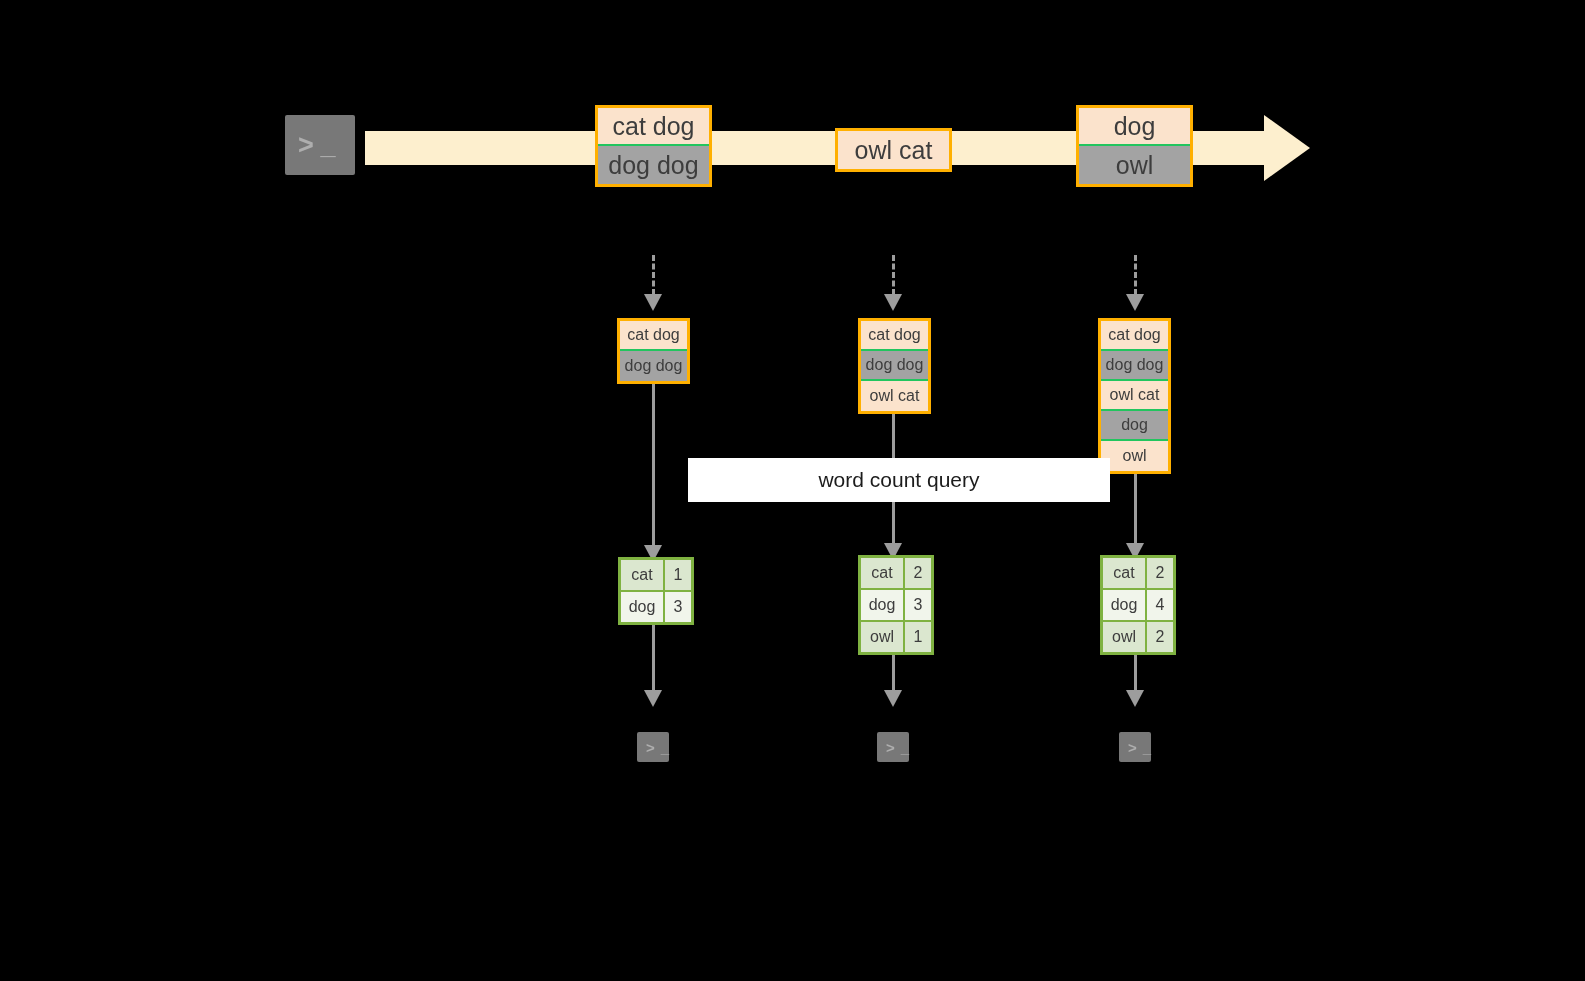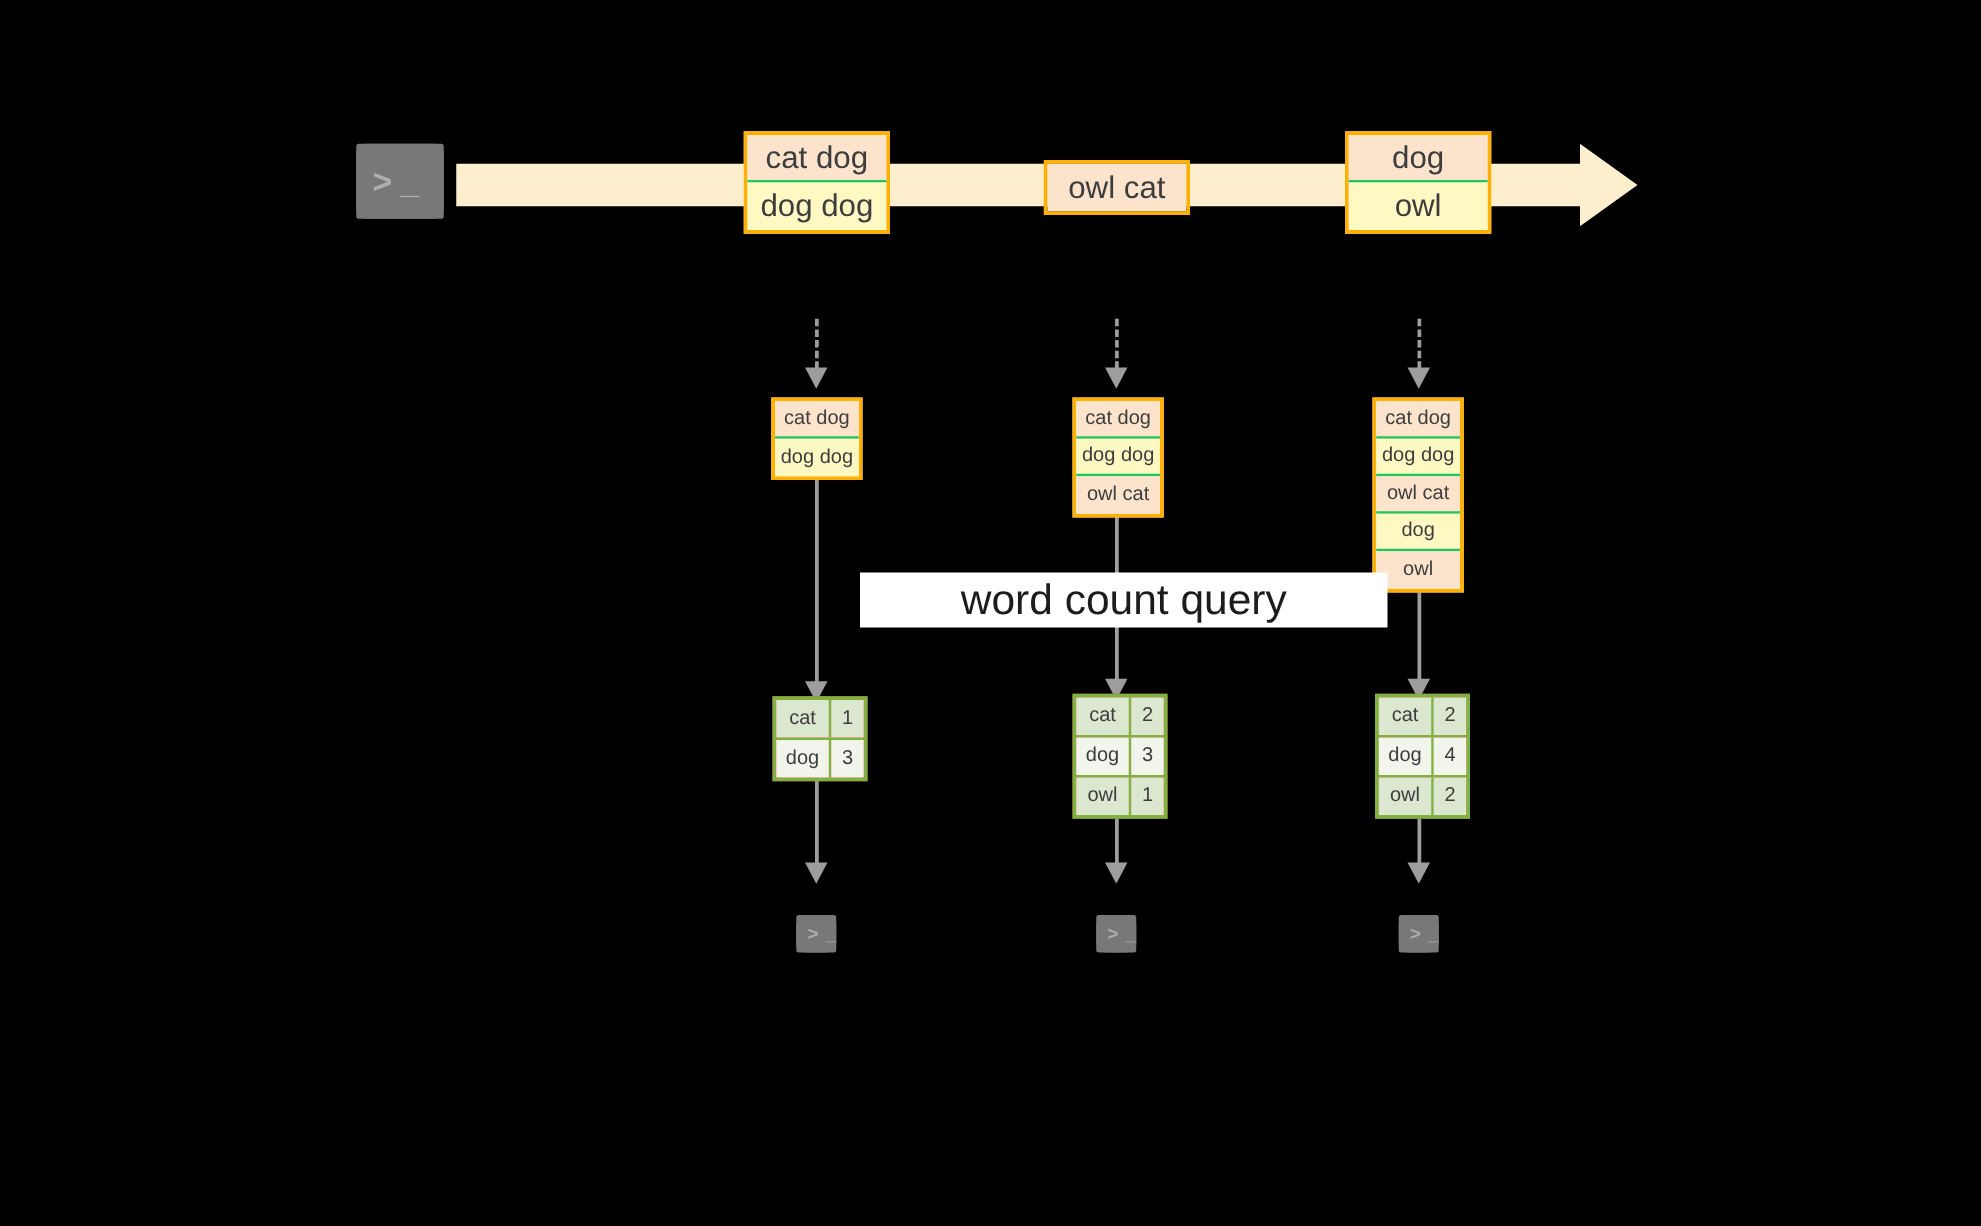--- a/index.html
+++ b/index.html
@@ -87,31 +87,31 @@
     box-sizing: border-box;
     display: flex;
     align-items: center;
     justify-content: center;
     color: #3d3d3d;
     white-space: nowrap;
     border-bottom: 2px solid #22c55e;
   }
   .otable .orow:last-child { border-bottom: none; }
   .orow.dark { background: #FBE3CC; }
-  .orow.light { background: #fef9c3; }
+  .orow.light { background: #a3a3a3; }
 
   .otable.lg .orow { height: 38px; font-size: 25px; }
   .otable.sm .orow { height: 30px; font-size: 16px; }
 
   
   .gtable {
     position: absolute;
     box-sizing: border-box;
     border: 3px solid #7FB241;
-    background: #ef4444;
+    background: #404040;
     z-index: 6;
   }
   .gtable .grow {
     display: flex;
     height: 30px;
     border-bottom: 2px solid #7FB241;
   }
   .gtable .grow:last-child { border-bottom: none; }
   .gtable .gcell {
     box-sizing: border-box;
@@ -156,21 +156,21 @@
   .banner {
     position: absolute;
     background: #FFFFFF;
     display: flex;
     align-items: center;
     justify-content: center;
     color: #1c1c1c;
     z-index: 8;
   }
   .banner .btext {
-    font-size: 34px;
+    font-size: 21px;
     white-space: nowrap;
   }
 </style>
 </head>
 <body>
 
 <div id="canvas">
 
   <div class="stream-band" style="left:365px; top:131px; width:900px; height:34px;"></div>
   <div class="stream-head" style="left:1264px; top:115px;"></div>

